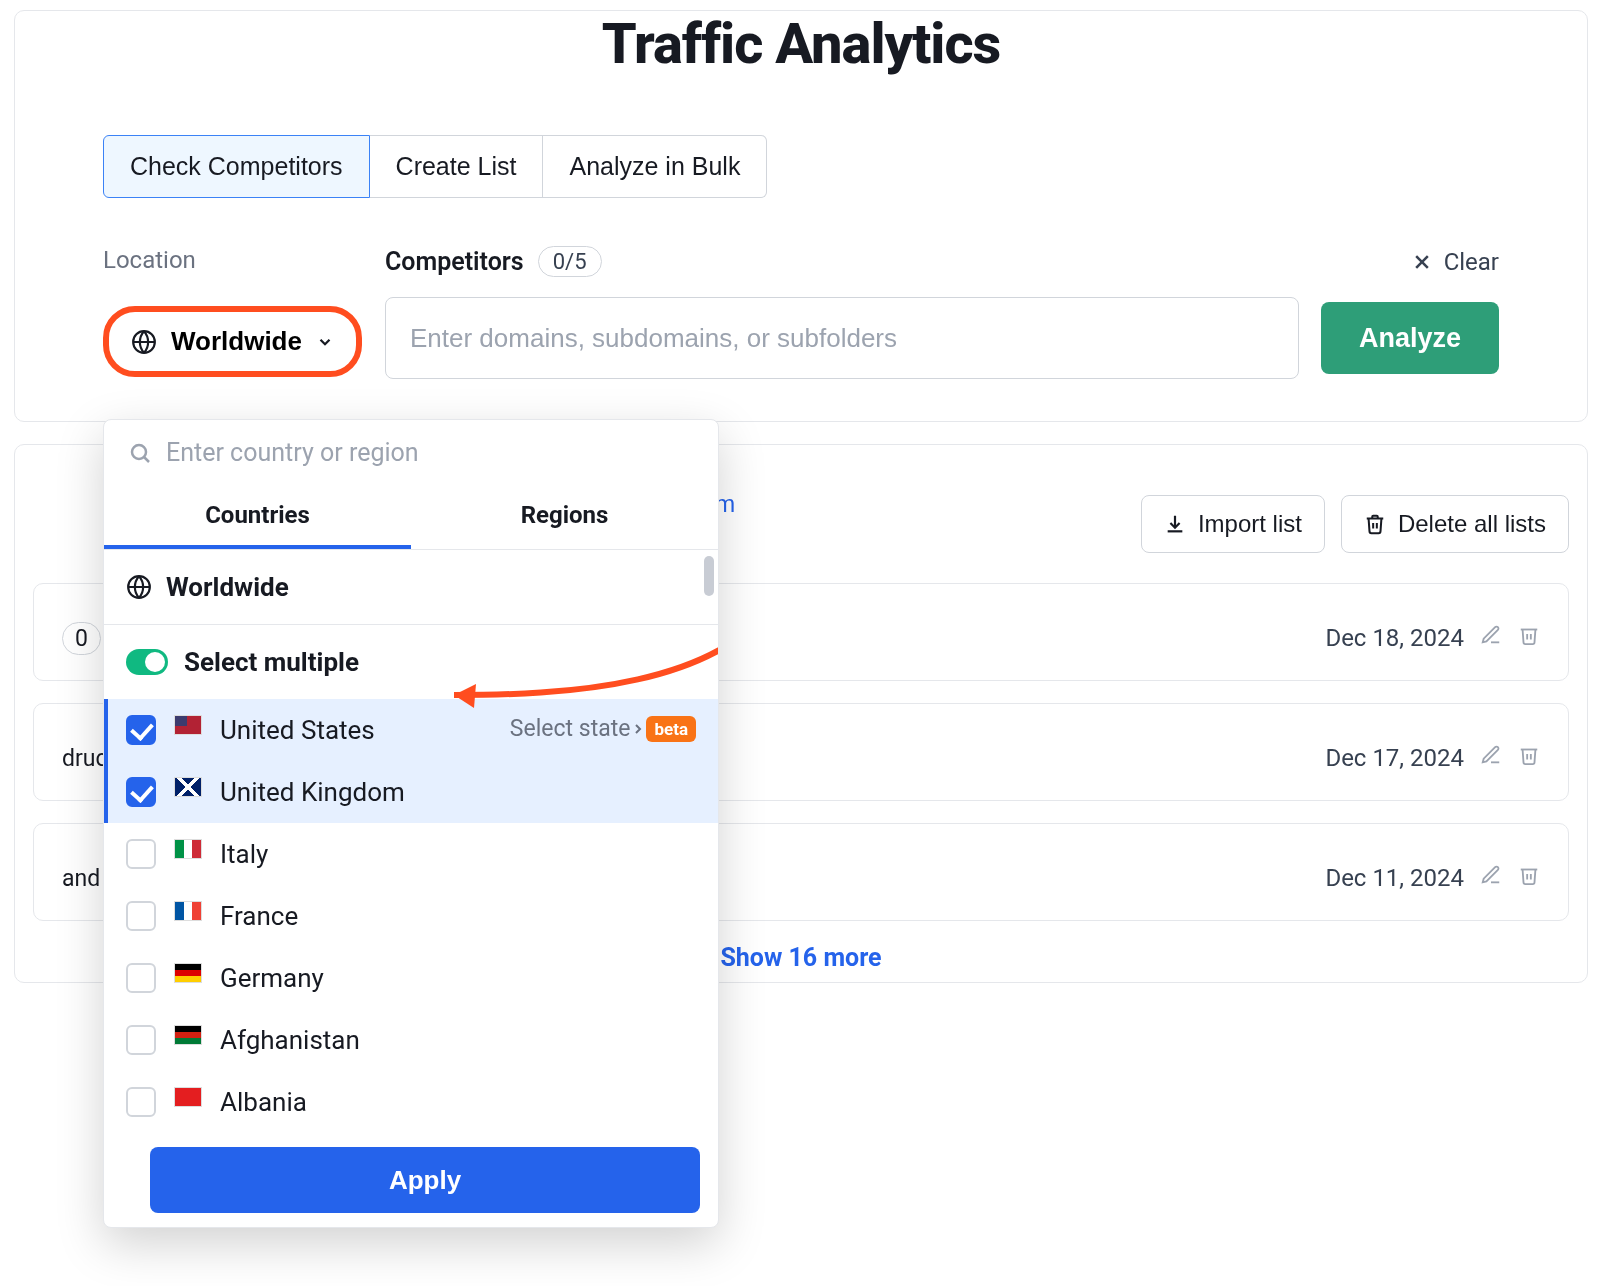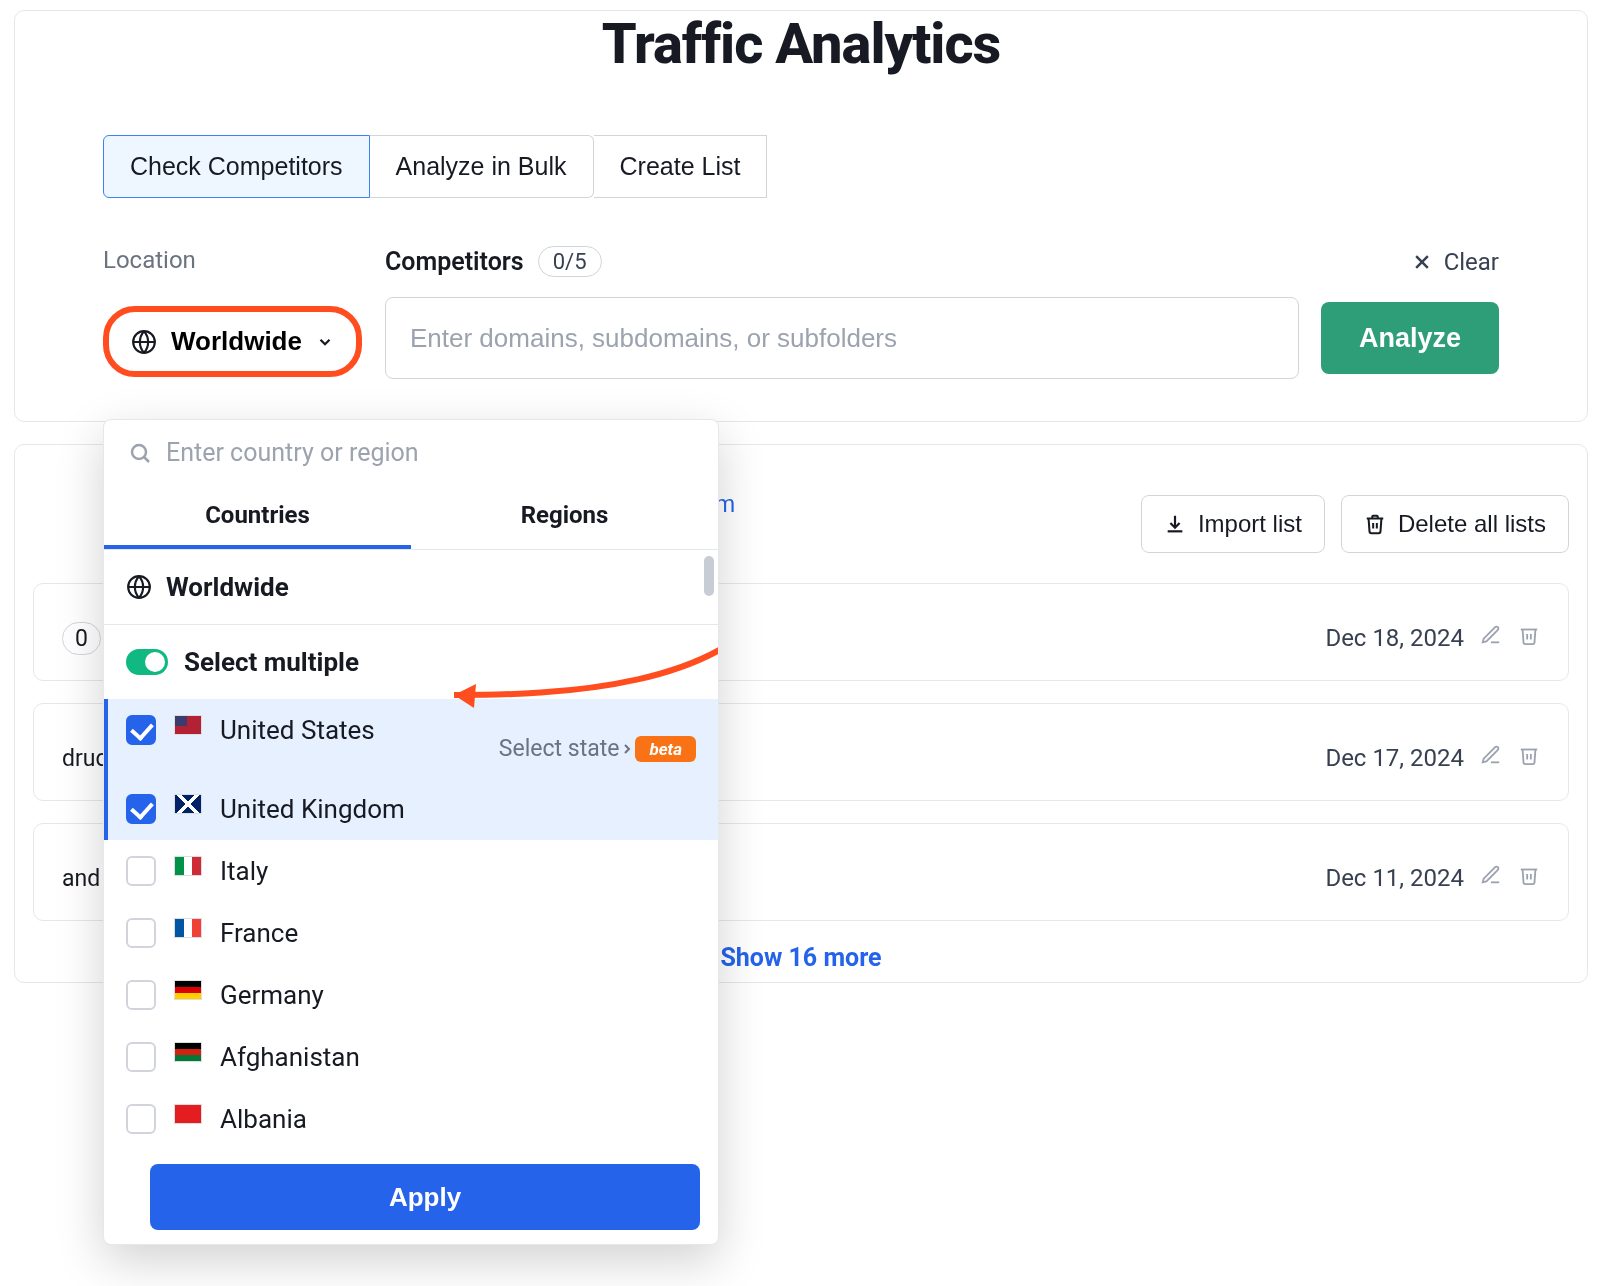--- a/index.html
+++ b/index.html
@@ -50,22 +50,22 @@
   .toggle { width:42px; height:26px; background:#10b981; border-radius:999px; position:relative; flex:none; cursor:pointer; }
   .toggle:after { content:""; position:absolute; right:3px; top:3px; width:20px; height:20px; background:#fff; border-radius:50%; }
 
   .country-list { }
   .country-row { display:flex; align-items:flex-start; gap:18px; padding: 16px 22px; font-size:26px; cursor:pointer; position:relative; }
   .country-row.selected { background:#e6f0ff; border-left:4px solid #2563eb; padding-left:18px; }
   .cbox { width:30px; height:30px; border:2px solid #d1d5db; border-radius:6px; flex:none; background:#fff; }
   .cbox.checked { background:#2563eb; border-color:#2563eb; position:relative; }
   .cbox.checked:after { content:""; position:absolute; left:7px; top:2px; width:10px; height:16px; border:solid #fff; border-width:0 4px 4px 0; transform:rotate(42deg); }
   .flag { width:28px; height:20px; border:1px solid #ddd; flex:none; display:inline-block; }
-  .select-state { margin-left:auto; display:flex; align-items:center; color:#6b7280; font-size:23px;margin-top:20px; }
-  .beta { background:#f97316; color:#fff; font-size:17px; font-weight:700; padding:3px 14px; border-radius:6px;font-style:italic; }
+  .select-state { margin-left:auto; display:flex; align-items:center; color:#6b7280; font-size:23px; }
+  .beta { background:#f97316; color:#fff; font-size:17px; font-weight:700; padding:3px 8px; border-radius:6px; }
 
   .dd-footer { padding: 14px 18px; margin-left: 28px; }
   .apply { width:100%; height:66px; background:#2563eb; color:#fff; border:none; border-radius:8px; font-size:26px; font-weight:700; cursor:pointer; }
 
   
   .flag-us { background:linear-gradient(#b22234 0 100%); position:relative; }
   .flag-us:before{content:"";position:absolute;left:0;top:0;width:12px;height:10px;background:#3c3b6e;}
   .flag-uk { background:#012169; position:relative; }
   .flag-uk:before{content:"";position:absolute;inset:0;background:linear-gradient(45deg,transparent 45%,#fff 45%,#fff 55%,transparent 55%),linear-gradient(-45deg,transparent 45%,#fff 45%,#fff 55%,transparent 55%);}
   .flag-it { background:linear-gradient(90deg,#009246 0 33%,#fff 33% 66%,#ce2b37 66%); }
@@ -101,22 +101,22 @@
   .down-icon, .pen-icon, .trash-icon{width:22px;height:22px;}
 </style>
 </head>
 <body>
 
 <div class="card-main">
   <h1 class="title">Traffic Analytics</h1>
 
   <div class="tabs-row">
     <button class="tab first active">Check Competitors</button>
+    <button class="tab">Create List</button>
     <button class="tab last">Analyze in Bulk</button>
-    <button class="tab">Create List</button>
   </div>
 
   <div class="form-row">
     <div class="loc-col">
       <div class="loc-label">Location</div>
       <button class="loc-button">
         <svg class="globe-icon" viewBox="0 0 24 24" fill="none" stroke="#171a22" stroke-width="2">
             <circle cx="12" cy="12" r="10"></circle>
             <path d="M2 12h20M12 2a15 15 0 010 20M12 2a15 15 0 000 20"></path>
           </svg>

